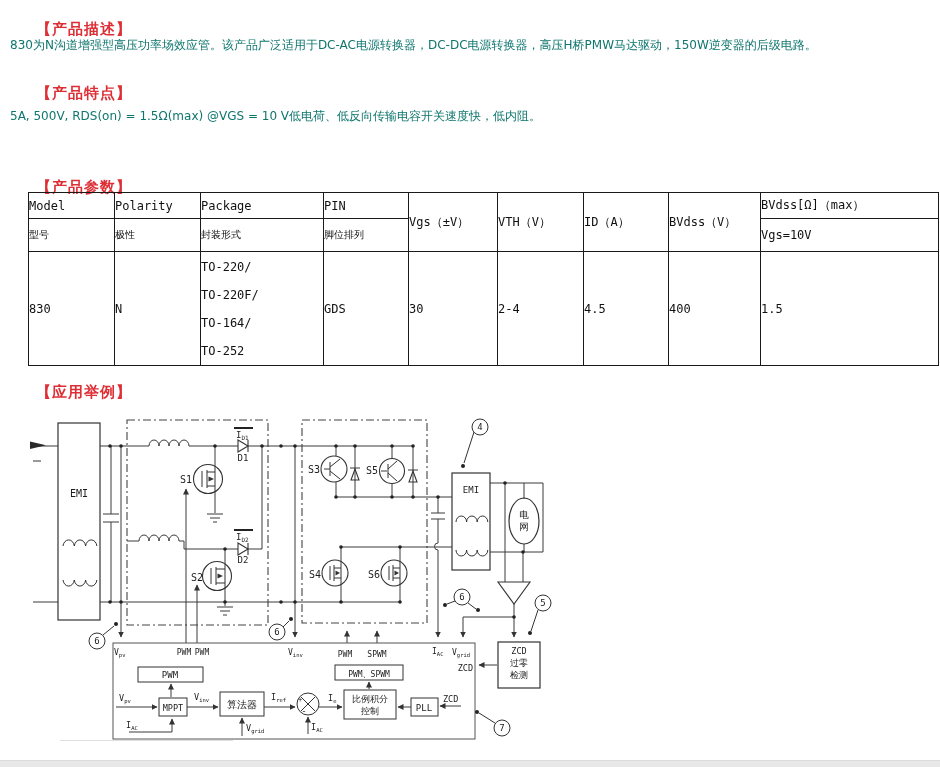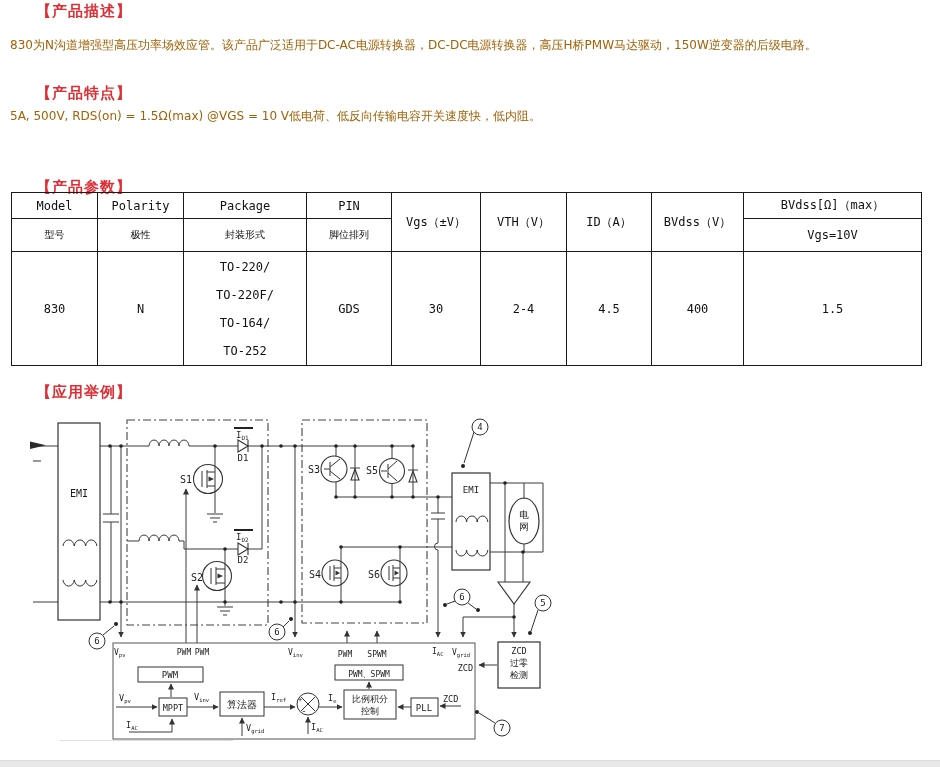--- a/index.html
+++ b/index.html
@@ -1,39 +1,39 @@
 <!DOCTYPE html>
 <html><head>
 <meta charset="utf-8">
 <style>
   html,body{margin:0;padding:0;background:#fff;}
   body{position:relative;width:940px;height:767px;overflow:hidden;
        font-family:"DejaVu Sans","Liberation Sans",sans-serif;color:#1c1c1c;}
   .sec-header{position:absolute;left:36px;font-size:15px;font-weight:bold;color:#dd2f35;
               letter-spacing:1px;white-space:nowrap;}
-  .para{position:absolute;left:10px;font-size:12px;color:#a16207;white-space:nowrap;}
-  table.params{position:absolute;left:11px;top:192px;border-collapse:collapse;table-layout:fixed;
-               text-align:center;font-family:"DejaVu Sans Mono","Liberation Mono",monospace;
+  .para{position:absolute;left:10px;font-size:12px;color:#0f766e;white-space:nowrap;}
+  table.params{position:absolute;left:28px;top:192px;border-collapse:collapse;table-layout:fixed;
+               text-align:left;font-family:"DejaVu Sans Mono","Liberation Mono",monospace;
                font-size:12px;color:#111;}
   table.params td{border:1px solid #1a1a1a;padding:0;vertical-align:middle;}
   tr.h1 td{height:25px;}
   tr.h2 td{height:32px;}
   tr.dr td{height:113px;}
   .cn{font-family:"DejaVu Sans","Liberation Sans",sans-serif;font-size:10px;}
   .pkg div{line-height:28px;}
   svg text{font-family:"DejaVu Sans Mono","Liberation Mono",monospace;fill:#1c1c1c;}
   svg text.cjk{font-family:"DejaVu Sans","Liberation Sans",sans-serif;}
   .bottom-bar{position:absolute;left:0;top:760px;width:940px;height:7px;background:#e9e8e8;
               border-top:1px solid #dcdcdc;}
   .artifact{position:absolute;left:60px;top:740px;width:173px;height:1px;background:#e2dde2;}
 </style>
 </head>
 <body>
 
-<div class="sec-header" style="top:2px">【产品描述】</div>
+<div class="sec-header" style="top:20px">【产品描述】</div>
 <div class="para" style="top:37px">830为N沟道增强型高压功率场效应管。该产品广泛适用于DC-AC电源转换器，DC-DC电源转换器，高压H桥PMW马达驱动，150W逆变器的后级电路。</div>
 
 <div class="sec-header" style="top:84px">【产品特点】</div>
 <div class="para" style="top:108px">5A, 500V, RDS(on) = 1.5Ω(max) @VGS = 10 V低电荷、低反向传输电容开关速度快，低内阻。</div>
 
 <div class="sec-header" style="top:178px">【产品参数】</div>
 
 <table class="params">
   <colgroup>
     <col style="width:86px">

